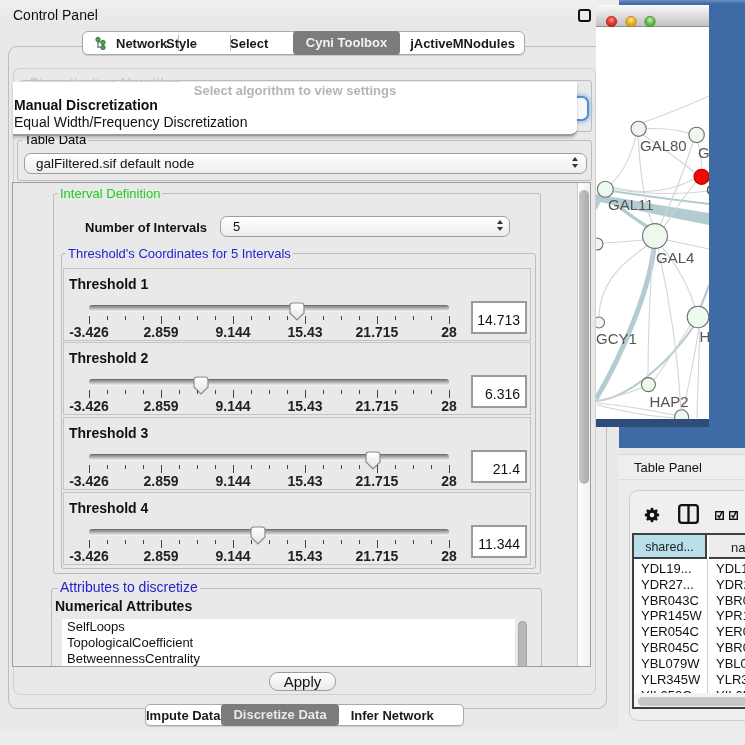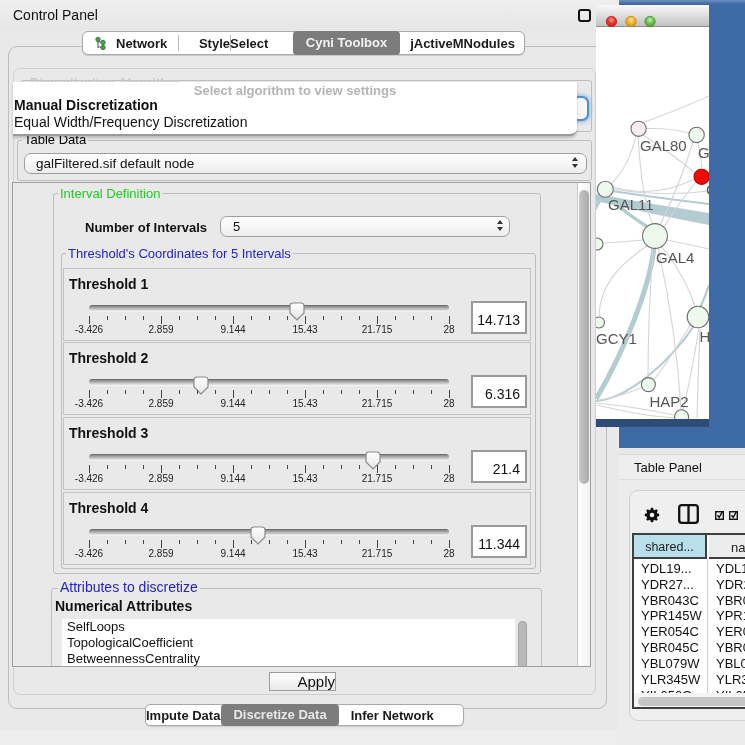--- a/index.html
+++ b/index.html
@@ -11,21 +11,21 @@
 .combo{position:absolute;background:linear-gradient(#ffffff,#ededed);border:1px solid #9e9e9e;border-radius:7px;font-size:13px;color:#111}
 .carets{position:absolute;width:8px}
 .car-u{width:0;height:0;border-left:3.5px solid transparent;border-right:3.5px solid transparent;border-bottom:4.5px solid #333;margin-bottom:3px}
 .car-d{width:0;height:0;border-left:3.5px solid transparent;border-right:3.5px solid transparent;border-top:4.5px solid #333}
 .thr{position:absolute;left:63px;width:468px;height:73px;border:1px solid #c3c3c3;background:#e9e9e9}
 .thr b{position:absolute;left:5px;top:7px;font-size:14px;color:#111}
 .track{position:absolute;left:25px;width:360px;top:36px;height:6px;border-radius:3px;background:linear-gradient(#5f5f5f,#8f8f8f 25%,#c6c6c6 70%,#e8e8e8);box-shadow:0 1px 0 #f2f2f2}
 .tfield{position:absolute;left:407px;top:32px;width:56px;height:33px;background:#fff;border:2px solid #9a9a9a;font-size:14px;color:#111;text-align:right;padding:9px 5px 0 0}
 .ticks{position:absolute;left:25px;top:47px;width:361px;height:8px}
 .tlabels{position:absolute;left:25px;top:55px;width:361px;height:12px}
-.tlabels span{position:absolute;transform:translateX(-50%);font-size:10px;font-weight:normal;color:#222;white-space:nowrap}
+.tlabels span{position:absolute;transform:translateX(-50%);font-size:14px;font-weight:bold;color:#222;white-space:nowrap}
 .thumb{position:absolute;top:33px;margin-left:-8px}
 .rowt{white-space:nowrap;overflow:hidden}
 </style>
 </head>
 <body>
 
 <div class="abs" style="left:0;top:0;width:618px;height:745px;background:#e9e9e9"></div>
 
 <div class="abs" style="left:0;top:0;width:618px;height:30px;background:linear-gradient(#efefef,#e6e6e6)"></div>
 <div class="abs" style="left:13px;top:7px;font-size:14px;color:#111">Control Panel</div>
@@ -39,21 +39,21 @@
 <div class="abs" style="left:82px;top:31px;width:443px;height:24px;background:#fff;border:1px solid #a9a9a9;border-radius:6px;box-shadow:0 1px 1px rgba(0,0,0,.15)"></div>
 <div class="abs" style="left:82px;top:31px;height:24px;font-size:13px;font-weight:bold;color:#1a1a1a">
   <svg style="position:absolute;left:12px;top:4px" width="13" height="17" viewBox="0 0 13 17">
       <path d="M4 5 V13 M4 7 H9 M4 12 H9" stroke="#5a6b7a" stroke-width="1.2" fill="none"></path>
       <circle cx="4" cy="4.5" r="2.2" fill="#4aa34a" stroke="#2e6b2e" stroke-width="0.8"></circle>
       <circle cx="9" cy="7.5" r="2.2" fill="#4aa34a" stroke="#2e6b2e" stroke-width="0.8"></circle>
       <circle cx="9" cy="12.5" r="2.2" fill="#4aa34a" stroke="#2e6b2e" stroke-width="0.8"></circle>
     </svg>
   <span style="position:absolute;left:34px;top:5px">Network</span>
   <span style="position:absolute;left:96px;top:4px;width:1px;height:16px;background:#bbb"></span>
-  <span style="position:absolute;left:96px;top:5px;width:52px;text-align:right">Style</span>
+  <span style="position:absolute;left:84px;top:5px;width:52px;text-align:left">Style</span>
   <span style="position:absolute;left:148px;top:4px;width:1px;height:16px;background:#bbb"></span>
   <span style="position:absolute;left:148px;top:5px;width:63px;text-align:left">Select</span>
   <span style="position:absolute;left:211px;top:0;width:107px;background:#7c7c7c;color:#f2f2f2;border-radius:4px;height:24px;line-height:24px;text-align:center">Cyni Toolbox</span>
   <span style="position:absolute;left:318px;top:5px;width:125px;text-align:center">jActiveMNodules</span>
 </div>
 
 <div class="grp" style="left:20px;top:80px;width:572px;height:52px"></div>
 <div class="abs" style="left:557px;top:96px;width:32px;height:25px;background:#f7f7f7;border:2px solid #4e8fd0;border-radius:7px;box-shadow:0 0 4px 1px #8ab6e2"></div>
 
 <div class="grp" style="left:17px;top:140px;width:575px;height:41px"></div>
@@ -247,21 +247,21 @@
 
 <div class="abs" style="left:12px;top:183px;width:564px;height:483px;overflow:hidden">
   <div class="abs" style="left:39px;top:405px;width:491px;height:100px;border:1px solid #bdbdbd;border-radius:3px"></div>
   <div class="abs" style="left:46px;top:397px;font-size:14px;background:#e9e9e9;padding:0 2px;color:#2222cc;line-height:14px">Attributes to discretize</div>
   <div class="abs" style="left:43px;top:415px;font-size:14px;font-weight:bold;color:#111">Numerical Attributes</div>
   <div class="abs" style="left:50px;top:436px;width:453px;height:60px;background:#fff"></div>
   <div class="abs" style="left:55px;top:436px;font-size:13px;color:#111;line-height:16px">SelfLoops<br>TopologicalCoefficient<br>BetweennessCentrality</div>
   <div class="abs" style="left:506px;top:438px;width:9px;height:60px;background:#b9b9b9;border:1px solid #a5a5a5;border-radius:4px"></div>
 </div>
 
-<div class="abs" style="left:269px;top:672px;width:67px;height:19px;background:linear-gradient(#ffffff,#e9e9e9);border:1px solid #9c9c9c;border-radius:0;text-align:right;font-size:15px;color:#111;line-height:18px">Apply</div>
+<div class="abs" style="left:269px;top:672px;width:67px;height:19px;background:linear-gradient(#ffffff,#e9e9e9);border:1px solid #9c9c9c;border-radius:9px;text-align:center;font-size:15px;color:#111;line-height:18px">Apply</div>
 
 <div class="abs" style="left:145px;top:704px;width:319px;height:22px;background:#fff;border:1px solid #a9a9a9;border-radius:5px;box-shadow:0 1px 1px rgba(0,0,0,.12)"></div>
 <div class="abs" style="left:145px;top:704px;height:22px;display:flex;align-items:center;font-size:13px;font-weight:bold;color:#1a1a1a">
   <span style="padding:0 1px">Impute Data</span>
   <span style="background:#7c7c7c;color:#e8e8e8;border-radius:4px;height:22px;line-height:22px;padding:0 12px">Discretize Data</span>
   <span style="padding:0 12px">Infer Network</span>
 </div>
 
 <div class="abs" style="left:0;top:730px;width:618px;height:15px;background:#ededed"></div>
 

